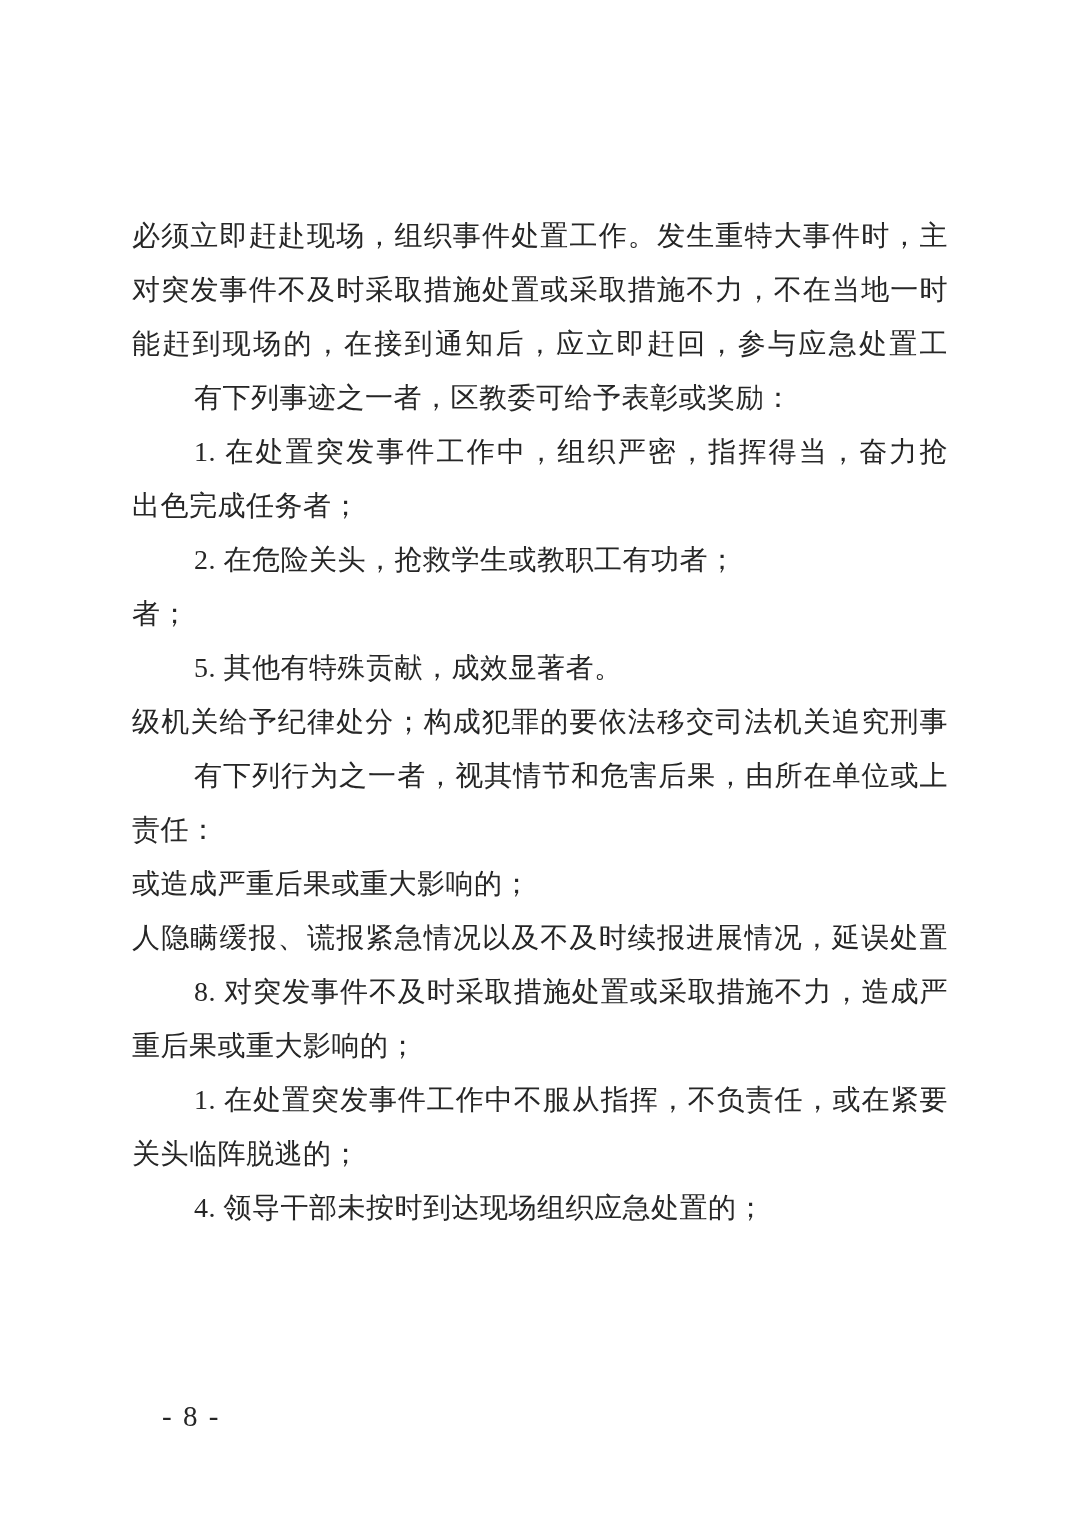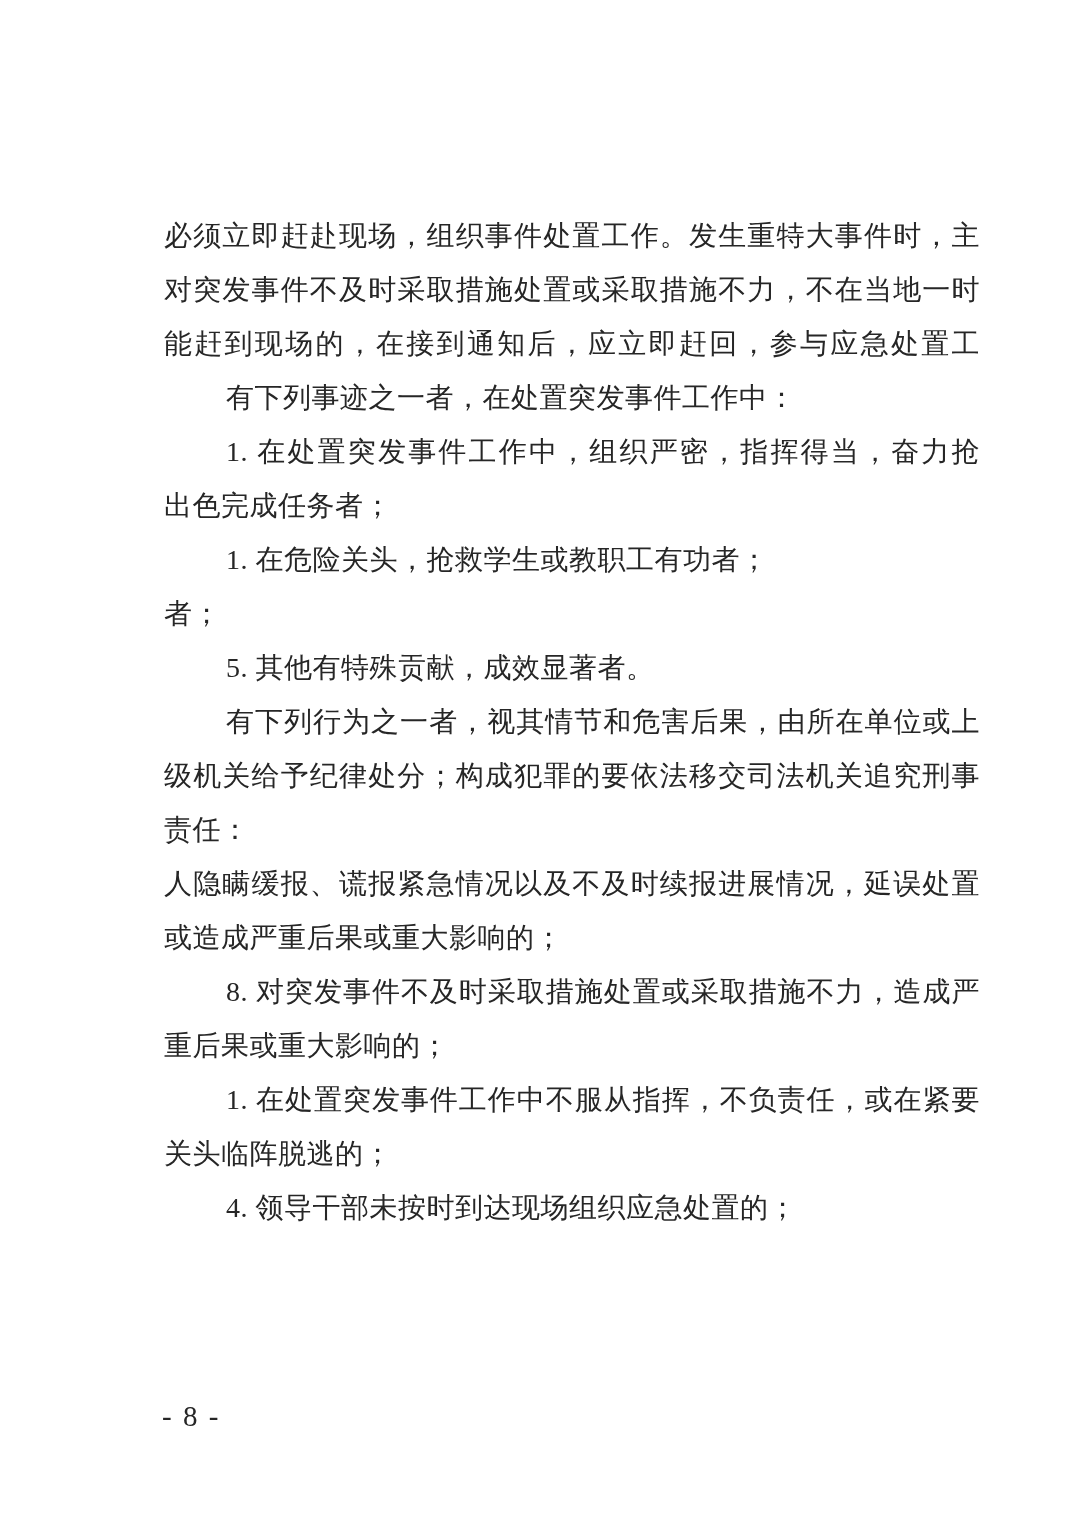--- a/index.html
+++ b/index.html
@@ -14,21 +14,20 @@
     background: #ffffff;
     font-family: "Liberation Serif", "DejaVu Serif", serif;
     color: #262626;
     overflow: hidden;
   }
   .doc-body {
     position: absolute;
     left: 132px;
     top: 209px;
     width: 816px;
-    margin-left: 32px;
   }
   .line {
     height: 54px;
     line-height: 54px;
     font-size: 28px;
     letter-spacing: 0.5px;
     text-align: justify;
     text-align-last: left;
     white-space: normal;
     overflow: hidden;
@@ -51,31 +50,31 @@
   }
 </style>
 </head>
 <body>
 
 <div class="doc-page" style="background: rgb(255, 255, 255); color: rgb(38, 38, 38);">
   <div class="doc-body">
       <div class="line cont">必须立即赶赴现场，组织事件处置工作。发生重特大事件时，主</div>
       <div class="line cont">对突发事件不及时采取措施处置或采取措施不力，不在当地一时不</div>
       <div class="line">能赶到现场的，在接到通知后，应立即赶回，参与应急处置工作。</div>
-      <div class="line indent">有下列事迹之一者，在处置突发事件工作中：</div>
+      <div class="line indent">有下列事迹之一者，区教委可给予表彰或奖励：</div>
       <div class="line indent cont">1. 在处置突发事件工作中，组织严密，指挥得当，奋力抢救，</div>
       <div class="line">出色完成任务者；</div>
-      <div class="line indent">1. 在危险关头，抢救学生或教职工有功者；</div>
+      <div class="line indent">2. 在危险关头，抢救学生或教职工有功者；</div>
       <div class="line">者；</div>
       <div class="line indent">5. 其他有特殊贡献，成效显著者。</div>
+      <div class="line cont">级机关给予纪律处分；构成犯罪的要依法移交司法机关追究刑事</div>
       <div class="line indent cont">有下列行为之一者，视其情节和危害后果，由所在单位或上</div>
-      <div class="line cont">级机关给予纪律处分；构成犯罪的要依法移交司法机关追究刑事</div>
       <div class="line">责任：</div>
+      <div class="line">或造成严重后果或重大影响的；</div>
       <div class="line cont">人隐瞒缓报、谎报紧急情况以及不及时续报进展情况，延误处置</div>
-      <div class="line">或造成严重后果或重大影响的；</div>
       <div class="line indent cont">8. 对突发事件不及时采取措施处置或采取措施不力，造成严</div>
       <div class="line">重后果或重大影响的；</div>
       <div class="line indent cont">1. 在处置突发事件工作中不服从指挥，不负责任，或在紧要</div>
       <div class="line">关头临阵脱逃的；</div>
       <div class="line indent">4. 领导干部未按时到达现场组织应急处置的；</div>
     </div>
   <div class="page-number">- 8 -</div>
 </div>
 
 </body></html>

